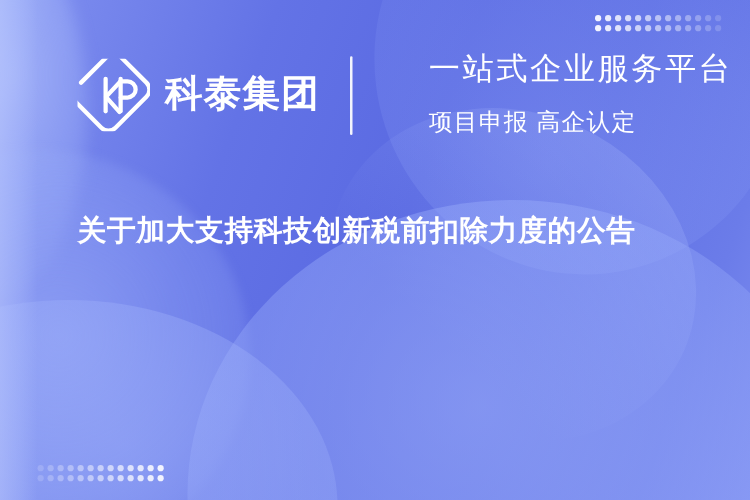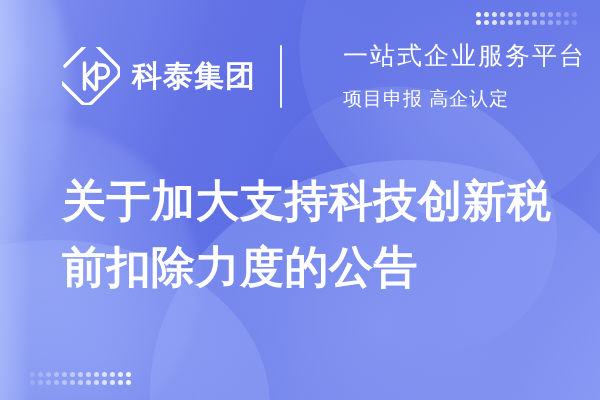--- a/index.html
+++ b/index.html
@@ -236,23 +236,23 @@
     color: #ffffff;
     letter-spacing: 1px;
     line-height: 1.1;
     white-space: nowrap;
   }
 
   
   .title {
     position: absolute;
     left: 62px;
-    top: 139px;
+    top: 152px;
     width: 490px;
-    font-size: 44px;
+    font-size: 23px;
     font-weight: 700;
     color: #ffffff;
     line-height: 1.48;
     letter-spacing: 0.5px;
   }
 </style>
 </head>
 <body>
 
 <div id="banner">

